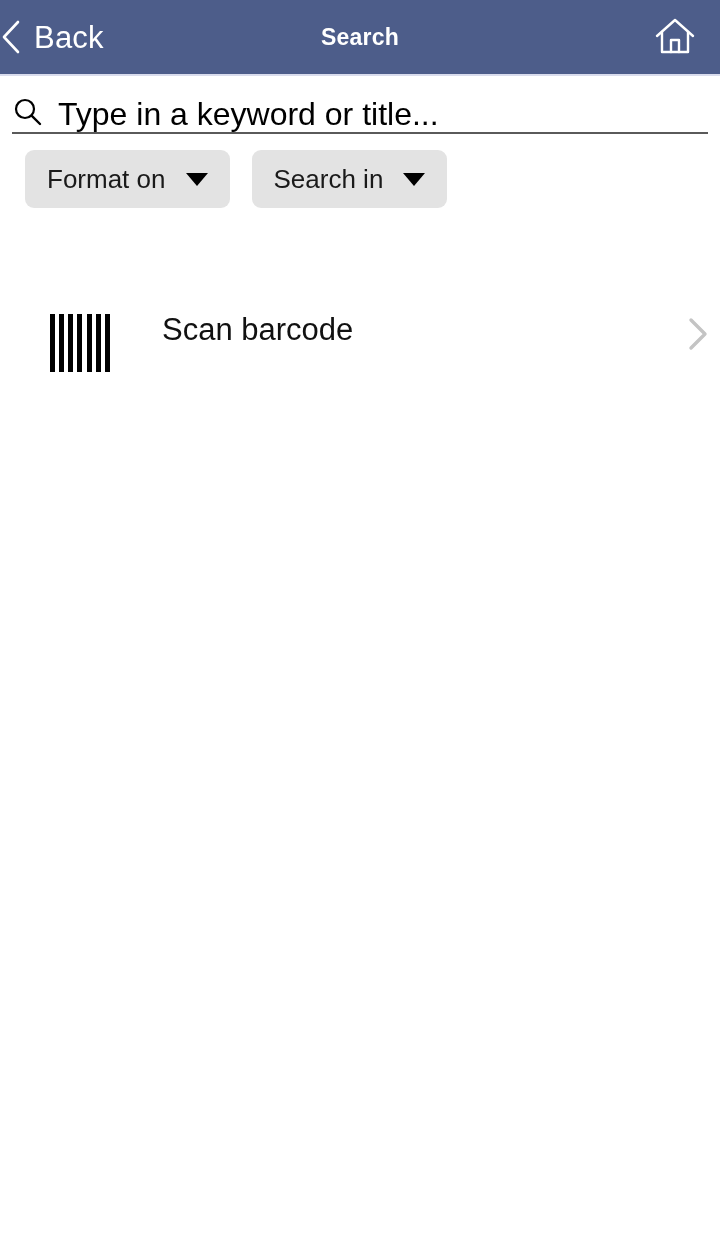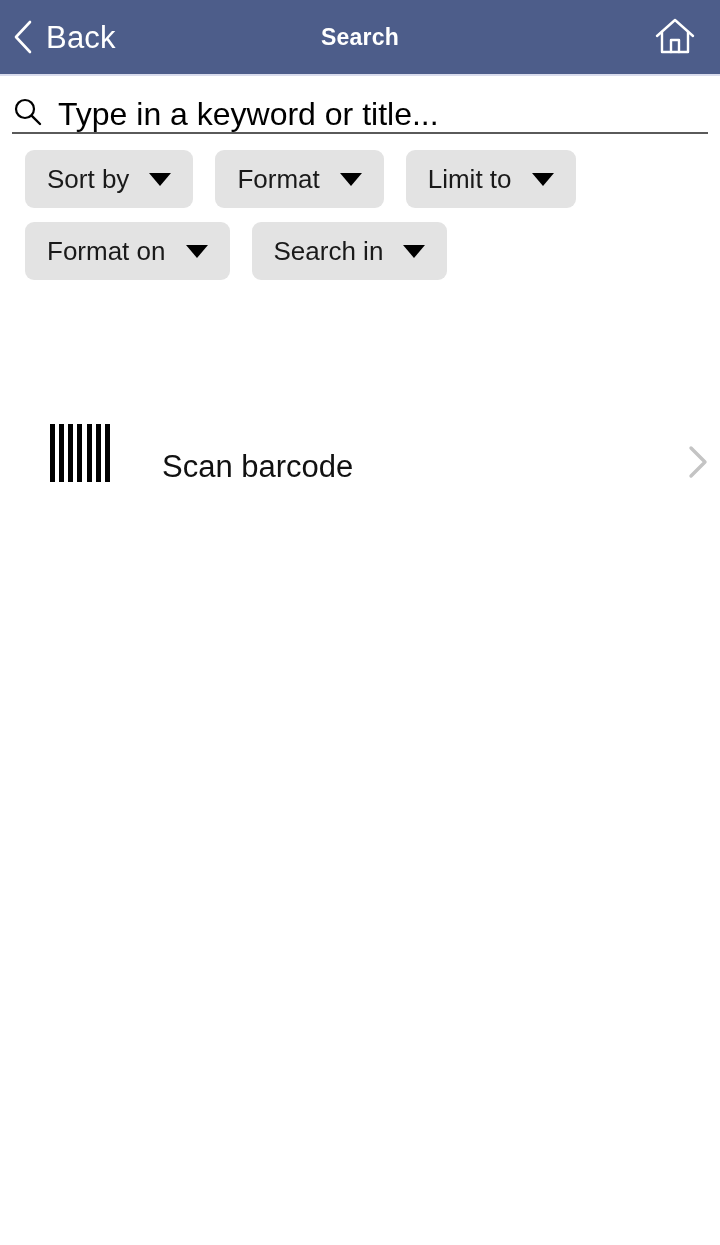--- a/index.html
+++ b/index.html
@@ -22,21 +22,21 @@
     display: flex;
     align-items: center;
     position: relative;
     box-sizing: border-box;
     border-bottom: 2px solid #d9dced;
   }
   .back-button {
     display: flex;
     align-items: center;
     gap: 12px;
-    padding-left: 12px;
+    padding-left: 0;
     cursor: pointer;
     z-index: 2;
   }
   .back-chevron {
     width: 22px;
     height: 36px;
     flex: none;
     display: block;
   }
   .back-label {
@@ -137,21 +137,21 @@
     border-right: 11px solid transparent;
     border-top: 13px solid #000000;
     flex: none;
   }
 
   
   .scan-row {
     margin-top: 106px;
     height: 96px;
     display: flex;
-    align-items: flex-end;
+    align-items: flex-start;
     padding: 0 8px 0 50px;
     cursor: pointer;
     box-sizing: border-box;
   }
   .barcode-icon {
     flex: none;
     width: 60px;
     height: 58px;
     display: flex;
     align-items: center;
@@ -210,34 +210,20 @@
     <svg viewBox="0 0 32 32" width="32" height="32" xmlns="http://www.w3.org/2000/svg">
       <circle cx="13" cy="13" r="9" fill="none" stroke="#000000" stroke-width="2.2"></circle>
       <line x1="19.6" y1="19.6" x2="28" y2="28" stroke="#000000" stroke-width="2.4" stroke-linecap="round"></line>
     </svg>
   </span>
   <input class="search-input" type="text" value="" placeholder="Type in a keyword or title..." style="">
 </div>
 
 <div class="chips-area">
 
-  <div class="chip-row">
-    <div class="chip">
-      <span class="chip-label">Sort by</span>
-      <span class="caret"></span>
-    </div>
-    <div class="chip">
-      <span class="chip-label">Format</span>
-      <span class="caret"></span>
-    </div>
-    <div class="chip">
-      <span class="chip-label">Limit to</span>
-      <span class="caret"></span>
-    </div>
-  </div>
 
   <div class="chip-row">
     <div class="chip">
       <span class="chip-label">Format on</span>
       <span class="caret"></span>
     </div>
     <div class="chip">
       <span class="chip-label">Search in</span>
       <span class="caret"></span>
     </div>

